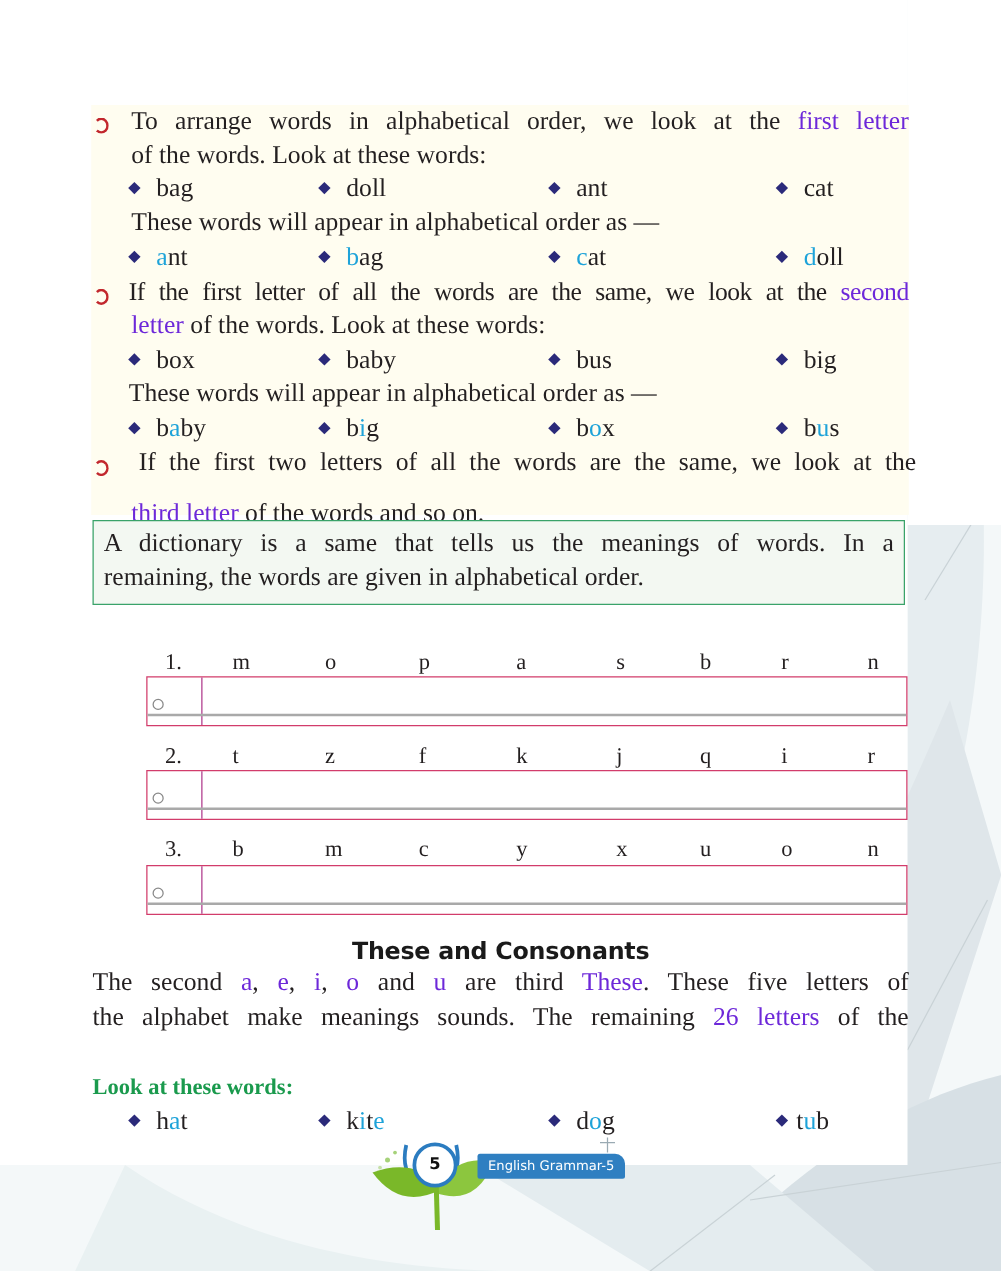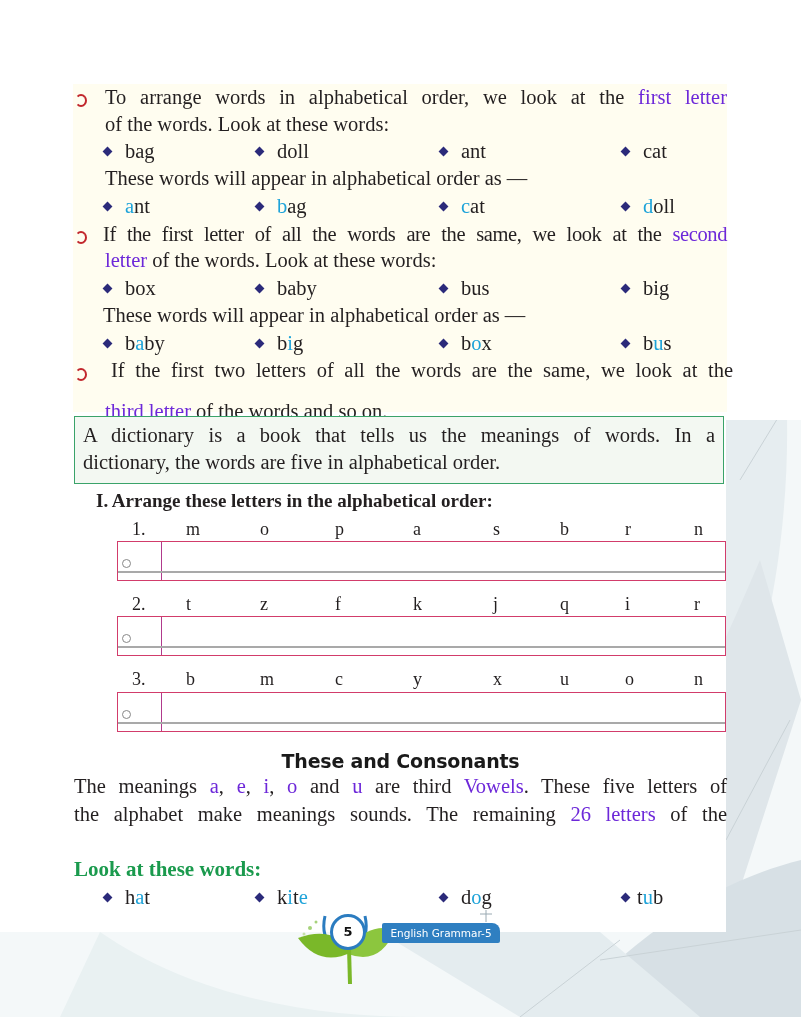--- a/index.html
+++ b/index.html
@@ -60,21 +60,21 @@
     position: absolute; left: 48px; right: 6px; top: 3px; height: 24px; border: none;
     background: transparent; font-size: 18px; font-family: "Liberation Serif", serif; outline: none;
   }
 
   .section-title {
     position: absolute; left: 0; width: 801px; top: 748px; text-align: center;
     font-family: "DejaVu Sans", sans-serif; font-weight: bold; font-size: 19px; letter-spacing: -0.2px;
     color: #1a1a1a; line-height: 26px;
   }
   .para { position: absolute; left: 74px; width: 653px; font-size: 20.5px; line-height: 27px; }
-  .green-head { position: absolute; left: 74px; top: 856px; font-size: 21px; font-weight: bold; color: #1a9a4d; line-height: 27px; }
+  .green-head { position: absolute; left: 74px; top: 856px; font-size: 18px; font-weight: bold; color: #1a9a4d; line-height: 27px; }
 
   .footer-badge { position: absolute; left: 290px; top: 908px; width: 220px; height: 80px; }
   .page-circle {
     position: absolute; left: 40px; top: 6px; width: 30px; height: 30px; border-radius: 50%;
     background: #fff; border: 3px solid #2b7cc0; text-align: center; line-height: 30px;
     font-family: "DejaVu Sans", sans-serif; font-weight: bold; font-size: 13px; color: #111; z-index: 3;
   }
   .book-label {
     position: absolute; left: 92px; top: 15px; width: 118px; height: 20px;
     background: #2f7fc1; color: #fff; border-radius: 2px 8px 2px 2px;
@@ -142,25 +142,24 @@
     <span class="word" style="left:256px;"><i class="dia"></i><span>b</span><span class="blue">i</span><span>g</span></span>
     <span class="word" style="left:440px;"><i class="dia"></i><span>b</span><span class="blue">o</span><span>x</span></span>
     <span class="word" style="left:622px;"><i class="dia"></i><span>b</span><span class="blue">u</span><span>s</span></span>
   </div>
 
   <span class="bullet-o" style="left:75px; top:368px;"></span>
   <div class="line just" style="left:111px; top:357px; width:622px;">If the first two letters of all the words are the same, we look at the</div>
   <div class="line" style="left:105px; top:384px;margin-top:14px;"><span class="pink">third letter</span><span> of the words and so on.</span></div>
 
   <div class="greenbox">
-    <div class="gl just" style="top:5px;">A dictionary is a book that tells us the meanings of words. In a</div>
-    <div class="gl" style="top:32px;">dictionary, the words are five in alphabetical order.</div>
-  </div>
-
-  <div class="ex-title">I.  Arrange these letters in the alphabetical order:</div>
+    <div class="gl just" style="top:5px;">A dictionary is a same that tells us the meanings of words. In a</div>
+    <div class="gl" style="top:32px;">remaining, the words are given in alphabetical order.</div>
+  </div>
+
 
   <div class="ex-row" style="top:517px;">
     <span style="left:132px;">1.</span>
     <span style="left:186px;">m</span>
     <span style="left:260px;">o</span>
     <span style="left:335px;">p</span>
     <span style="left:413px;">a</span>
     <span style="left:493px;">s</span>
     <span style="left:560px;">b</span>
     <span style="left:625px;">r</span>
@@ -205,21 +204,21 @@
   <div class="answer-box" style="top:692px;">
     <span class="circ"></span>
     <span class="divider"></span>
     <span class="rule"></span>
     <input class="answer-input" type="text" value="" style="">
   </div>
 
   <div class="section-title">These and Consonants</div>
 
   <div class="para just" style="top:773px;">
-    <span>The meanings </span><span class="pink">a</span><span>, </span><span class="pink">e</span><span>, </span><span class="pink">i</span><span>, </span><span class="pink">o</span><span> and </span><span class="pink">u</span><span> are third </span><span class="pink">Vowels</span><span>. These five letters of</span>
+    <span>The second </span><span class="pink">a</span><span>, </span><span class="pink">e</span><span>, </span><span class="pink">i</span><span>, </span><span class="pink">o</span><span> and </span><span class="pink">u</span><span> are third </span><span class="pink">These</span><span>. These five letters of</span>
   </div>
   <div class="para just" style="top:801px;">
     <span>the alphabet make meanings sounds. The remaining </span><span class="pink">26 letters</span><span> of the</span>
   </div>
 
   <div class="green-head">Look at these words:</div>
 
   <div class="wordrow" style="top:884px;">
     <span class="word" style="left:104px;"><i class="dia"></i><span>h</span><span class="blue">a</span><span>t</span></span>
     <span class="word" style="left:256px;"><i class="dia"></i><span>k</span><span class="blue">i</span><span>t</span><span class="blue">e</span></span>

